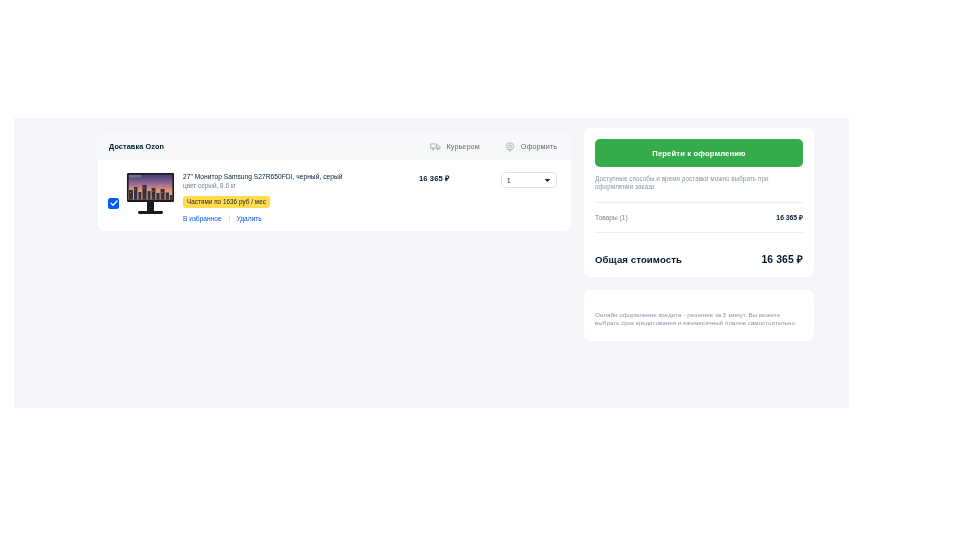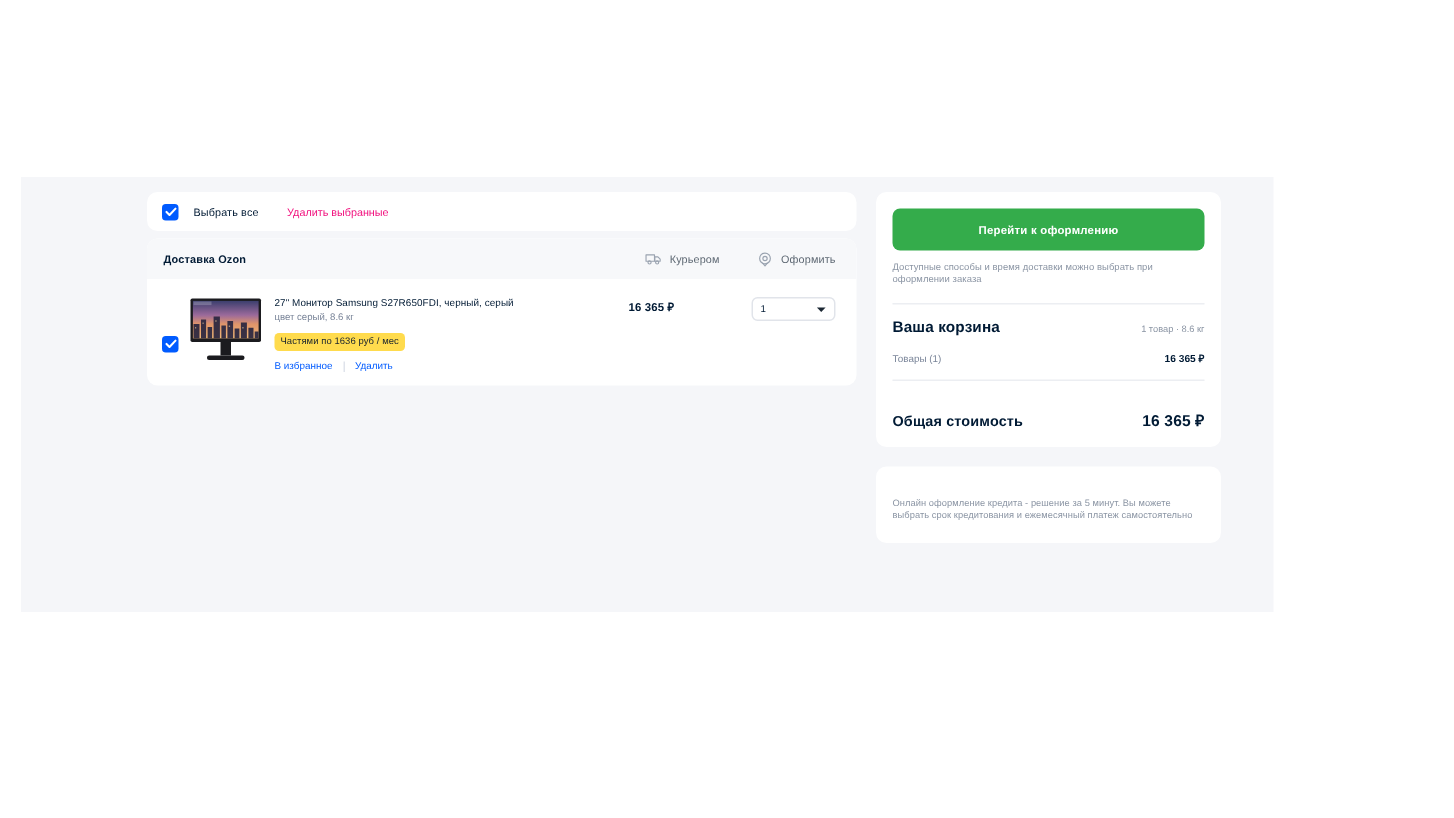--- a/index.html
+++ b/index.html
@@ -327,31 +327,20 @@
   }
 </style>
 </head>
 <body>
 
 <div id="page">
   <div id="layout">
 
     <div class="left-col">
 
-      <div class="card">
-        <div class="selectbar">
-          <div class="cb">
-            <svg width="8" height="7" viewBox="0 0 8 7">
-              <path d="M1 3.3 L3 5.3 L7 1.1" stroke="#ffffff" stroke-width="1.4" fill="none" stroke-linecap="round" stroke-linejoin="round"></path>
-            </svg>
-          </div>
-          <span class="selectbar-label">Выбрать все</span>
-          <span class="link-red">Удалить выбранные</span>
-        </div>
-      </div>
 
       <div class="card-body">
         <div class="delivery-head">
           <span class="delivery-title">Доставка Ozon</span>
           <div class="delivery-opts">
 
             <div class="delivery-opt">
               <svg width="11" height="9" viewBox="0 0 16 12">
                 <path d="M1 2.2h8.2v6.2H1z" fill="none" stroke="#9aa3b0" stroke-width="1.1" stroke-linejoin="round"></path>
                 <path d="M9.5 4.2h3l2.2 2.2v2h-5.2z" fill="none" stroke="#9aa3b0" stroke-width="1.1" stroke-linejoin="round"></path>
@@ -442,24 +431,20 @@
       </div>
     </div>
 
     <div class="right-col">
 
       <div class="side-card">
         <button class="checkout-btn">Перейти к оформлению</button>
         <div class="hint">Доступные способы и время доставки можно выбрать при оформлении заказа</div>
         <div class="sep-line"></div>
 
-        <div class="cart-head">
-          <span class="cart-title">Ваша корзина</span>
-          <span class="cart-meta">1 товар · 8.6 кг</span>
-        </div>
 
         <div class="sum-row">
           <span class="sum-label">Товары (1)</span>
           <span class="sum-val">16 365 ₽</span>
         </div>
 
         <div class="sep-line"></div>
 
         <div class="total-row">
           <span class="total-label">Общая стоимость</span>

